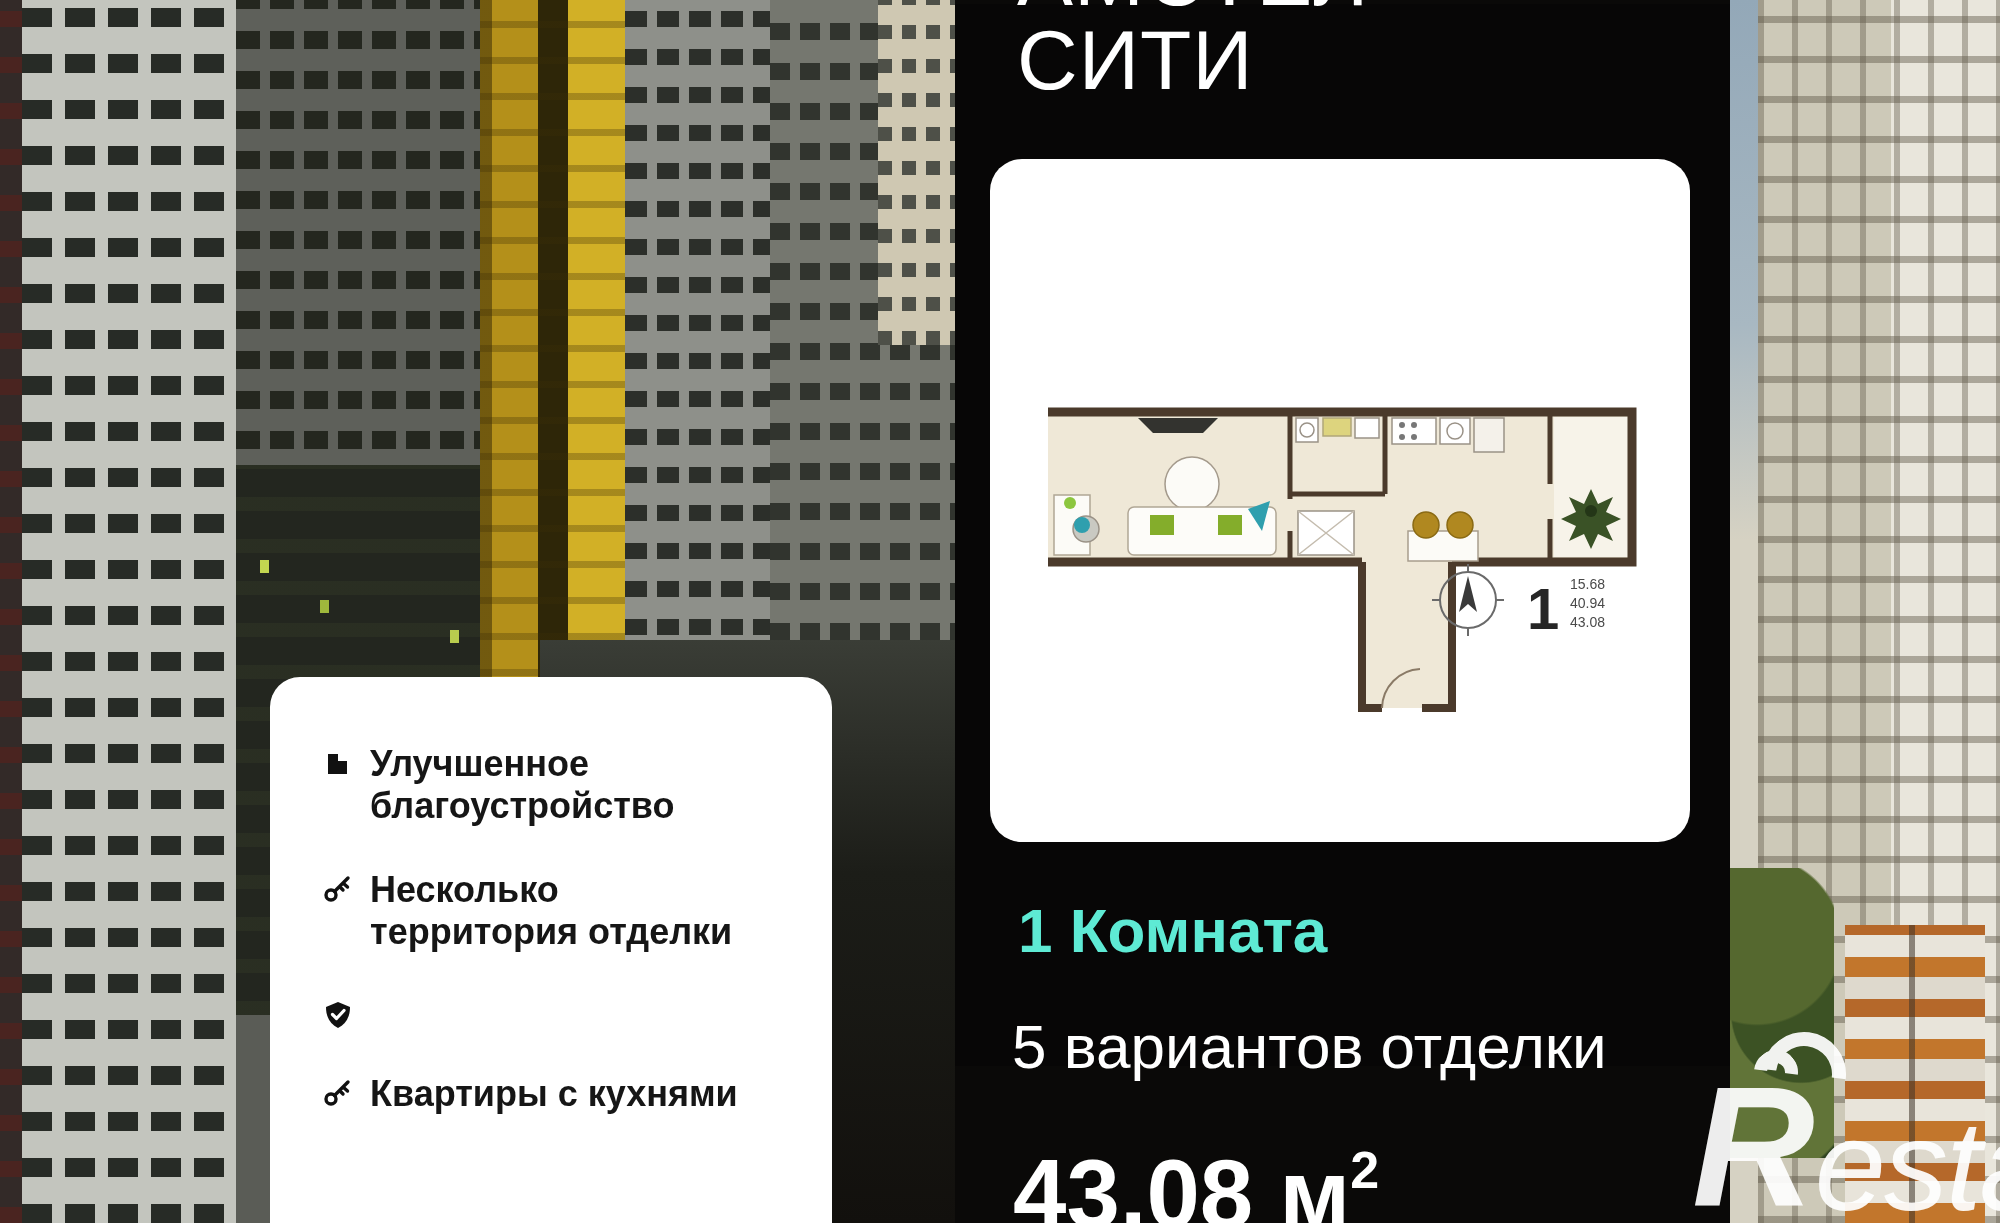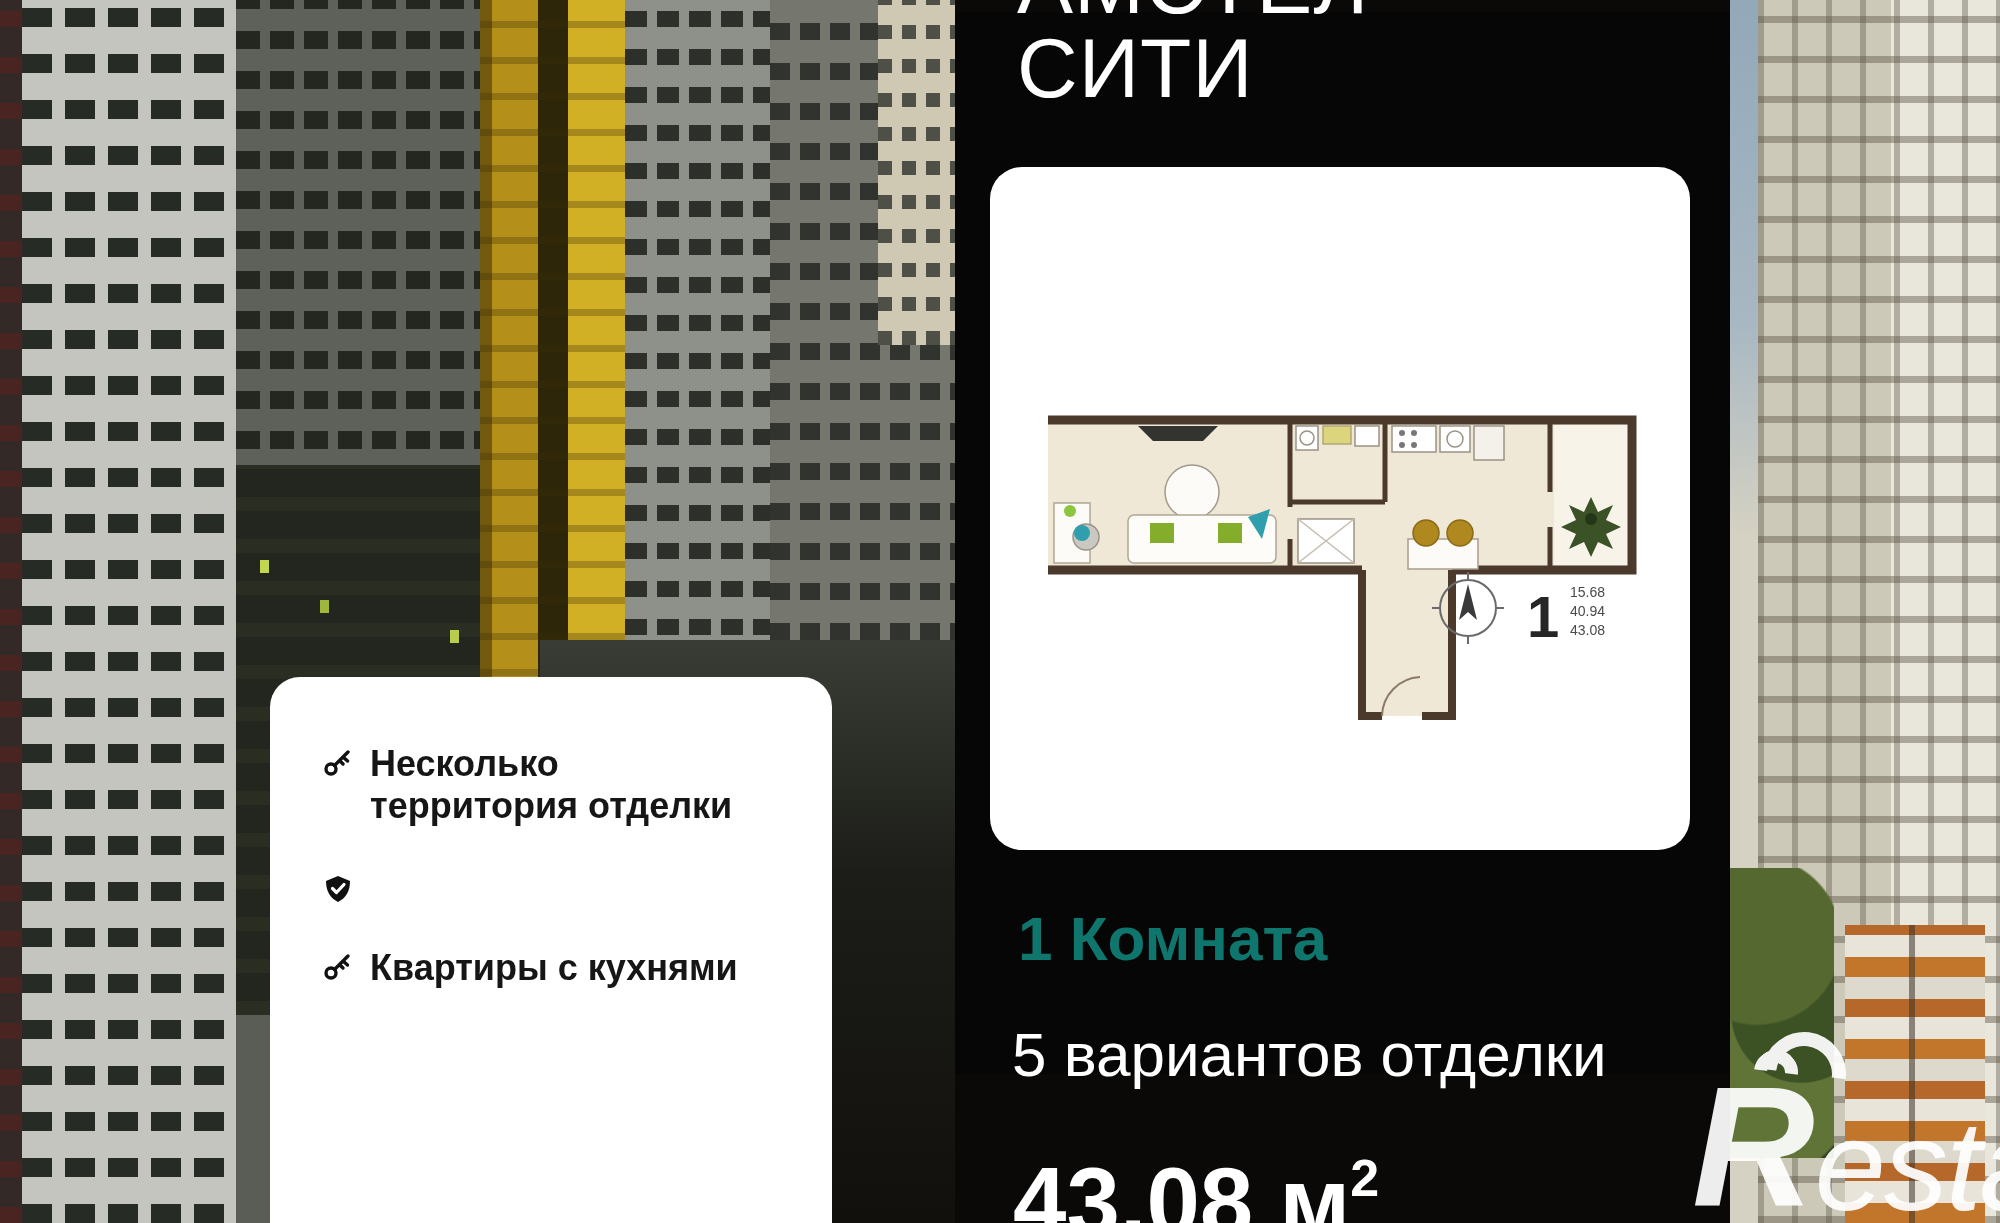--- a/index.html
+++ b/index.html
@@ -50,30 +50,30 @@
     background:#b5562c;box-shadow:0 6px 0 #7c3a1e;}
 
   
   .features-card{position:absolute;left:270px;top:677px;width:562px;height:600px;
     background:#ffffff;border-radius:30px;z-index:6;padding:66px 0 0 52px;}
   .feature{display:flex;align-items:flex-start;margin-bottom:42px;}
   .f-icon{width:32px;height:32px;flex:0 0 32px;margin-top:4px;margin-right:16px;}
   .f-label{width:368px;font-size:36px;line-height:42px;font-weight:bold;color:#161616;}
 
   
-  .panel{position:absolute;left:955px;top:12px;width:775px;height:1062px;background:#070606;z-index:4;}
+  .panel{position:absolute;left:955px;top:4px;width:775px;height:1062px;background:#070606;z-index:4;}
   .title-line1{position:absolute;left:62px;top:-70px;margin:0;color:#fff;font-weight:400;
     font-size:84px;line-height:84px;letter-spacing:1px;white-space:nowrap;}
   .title-line2{position:absolute;left:62px;top:14px;margin:0;color:#fff;font-weight:400;
     font-size:84px;line-height:84px;letter-spacing:1px;white-space:nowrap;}
 
   .plan-card{position:absolute;left:35px;top:155px;width:700px;height:683px;
     background:#ffffff;border-radius:32px;overflow:hidden;}
 
-  .stat-rooms{position:absolute;left:63px;top:896px;color:#0f766e;font-size:62px;font-weight:bold;line-height:1;}
+  .stat-rooms{position:absolute;left:63px;top:896px;color:#5eead4;font-size:62px;font-weight:bold;line-height:1;}
   .stat-finish{position:absolute;left:57px;top:1012px;color:#fff;font-size:62px;font-weight:normal;line-height:1;white-space:nowrap;}
   .stat-area{position:absolute;left:58px;top:1142px;color:#fff;font-size:96px;font-weight:bold;line-height:1;white-space:nowrap;}
   .stat-area .unit{margin-left:26px;}
   .stat-area sup{font-size:52px;position:relative;top:-6px;vertical-align:super;}
 
   
   .photo-right{position:absolute;left:1730px;top:0;width:270px;height:1223px;background:#d6d2c3;overflow:hidden;z-index:1;}
   .sky{position:absolute;left:0;top:0;width:75px;height:540px;
     background:linear-gradient(180deg,#93a8b8 0,#a8b8c2 60%,rgba(180,185,175,0) 100%);}
   .bldg-r{position:absolute;left:28px;top:0;width:242px;height:1223px;
@@ -122,20 +122,26 @@
     <div class="bldg bldg-f"></div>
     <div class="bldg bldg-f-top"></div>
     <div class="bldg courtyard"></div>
     <div class="white-structure"></div>
     <div class="orange-play"></div>
   </div>
 
   <div class="features-card">
     <div class="feature">
       <svg class="f-icon" viewBox="0 0 32 32">
+        <path d="M6 27 V7 H16 V14 H25 V27 Z" fill="#111"></path>
+      </svg>
+      <div class="f-label">Улучшенное благоустройство</div>
+    </div>
+    <div class="feature">
+      <svg class="f-icon" viewBox="0 0 32 32">
         <circle cx="9" cy="22" r="5" fill="none" stroke="#111" stroke-width="3.4"></circle>
         <path d="M12.5 18.5 L26 5 M21 10 L25.5 14 M17.5 13.5 L21 17" stroke="#111" stroke-width="3.4" fill="none" stroke-linecap="round"></path>
       </svg>
       <div class="f-label">Несколько территория отделки</div>
     </div>
     <div class="feature">
       <svg class="f-icon" viewBox="0 0 32 32">
         <path d="M16 3 L28 8 C28 18 24 25 16 29 C8 25 4 18 4 8 Z" fill="#111"></path>
         <path d="M10.5 15.5 L14.5 19.5 L22 11.5" stroke="#fff" stroke-width="3.2" fill="none" stroke-linecap="round" stroke-linejoin="round"></path>
       </svg>

